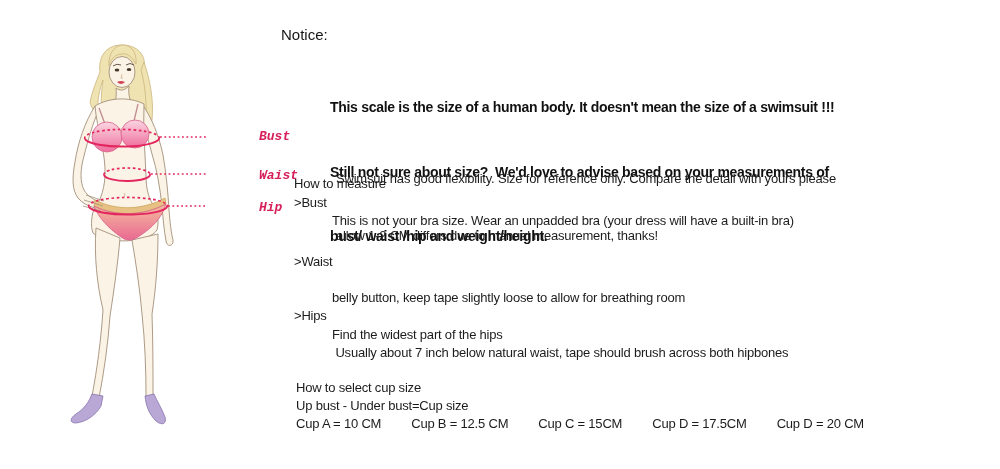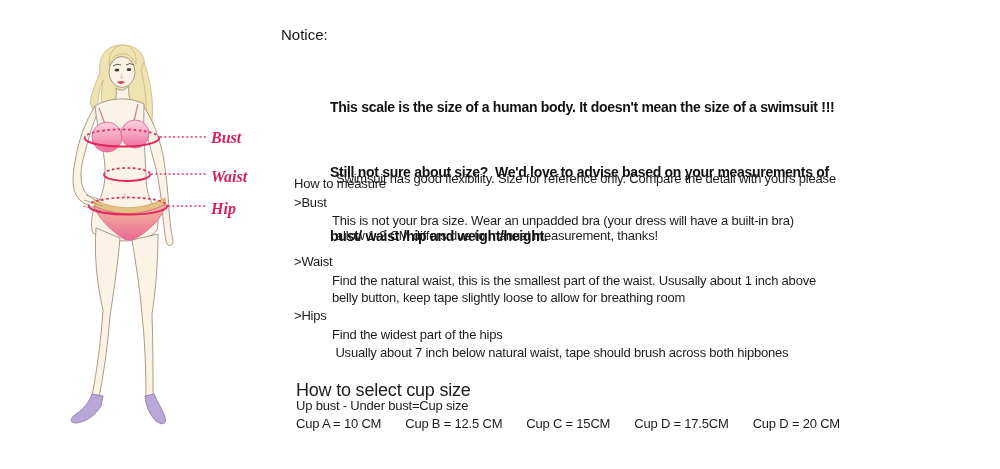--- a/index.html
+++ b/index.html
@@ -10,36 +10,36 @@
   
   .figure-wrap{position:absolute;left:0;top:0;width:280px;height:469px;}
   .skin{fill:#fbf4e6;stroke:#a3907a;stroke-width:0.9;stroke-linejoin:round;}
   .hair{fill:#f0e3b2;stroke:#ccb57e;stroke-width:0.8;stroke-linejoin:round;}
   .shoe{fill:#b9a8d6;stroke:#8673ad;stroke-width:0.8;}
   .meas{stroke:#e3265e;fill:none;}
   .meas.dash{stroke-dasharray:2.6 2.6;stroke-width:1.7;}
   .meas.solid{stroke-width:1.9;}
   .meas.dot{stroke-dasharray:1.8 2.6;stroke-width:1.5;}
   .fig-label{position:absolute;color:#d6215b;
-      font-family:Liberation Serif, serif;font-style:italic;font-weight:bold;
-      font-size:16px;white-space:pre;}
+      font-family:Liberation Mono, monospace;font-style:italic;font-weight:bold;
+      font-size:13px;white-space:pre;margin-left:48px;}
 
   
   .tline{position:absolute;white-space:pre;}
   .notice-heading{left:281px;top:26px;font-size:15px;color:#161616;}
   .intro-block{position:absolute;left:330px;top:54px;font-size:14px;font-weight:bold;
       letter-spacing:-0.3px;line-height:21.5px;white-space:pre;color:#111;}
   .ref-block{position:absolute;left:336px;top:131px;font-size:13px;
       letter-spacing:-0.2px;line-height:19px;white-space:pre;}
   .m-line{position:absolute;font-size:13px;letter-spacing:-0.2px;white-space:pre;}
   .m-line.h{left:294px;}
   .m-line.d{left:332px;}
-  .cup-title{left:296px;top:380px;font-size:18px;letter-spacing:-0.2px;}
+  .cup-title{left:296px;top:380px;font-size:13px;letter-spacing:-0.2px;}
   .cup-formula{left:296px;top:398px;font-size:13px;letter-spacing:-0.2px;}
-  .cup-row{position:absolute;left:296px;top:416px;display:flex;gap:24px;
+  .cup-row{position:absolute;left:296px;top:416px;display:flex;gap:30px;
       font-size:13px;letter-spacing:-0.2px;white-space:pre;}
 </style>
 </head>
 <body>
 
 <div class="stage">
 
   <div class="figure-wrap">
     <svg width="280" height="469" viewBox="0 0 280 469">
       <defs>
@@ -148,21 +148,20 @@
     <div>Swimsuit has good flexibility. Size for reference only. Compare the detail with yours please</div>
     <div>allow 1-2 CM differs due to manual measurement, thanks!</div>
   </div>
 
   <div class="m-line h" style="top:176px">How to measure</div>
 
   <div class="m-line h" style="top:195px">&gt;Bust</div>
   <div class="m-line d" style="top:213px">This is not your bra size. Wear an unpadded bra (your dress will have a built-in bra)</div>
 
   <div class="m-line h" style="top:254px">&gt;Waist</div>
-  <div class="m-line d" style="top:273px">Find the natural waist, this is the smallest part of the waist. Ususally about 1 inch above</div>
   <div class="m-line d" style="top:290px">belly button, keep tape slightly loose to allow for breathing room</div>
 
   <div class="m-line h" style="top:308px">&gt;Hips</div>
   <div class="m-line d" style="top:327px">Find the widest part of the hips</div>
   <div class="m-line d" style="top:345px"> Usually about 7 inch below natural waist, tape should brush across both hipbones</div>
 
   <div class="tline cup-title">How to select cup size</div>
   <div class="tline cup-formula">Up bust - Under bust=Cup size</div>
   <div class="cup-row">
     <span>Cup A = 10 CM</span>

